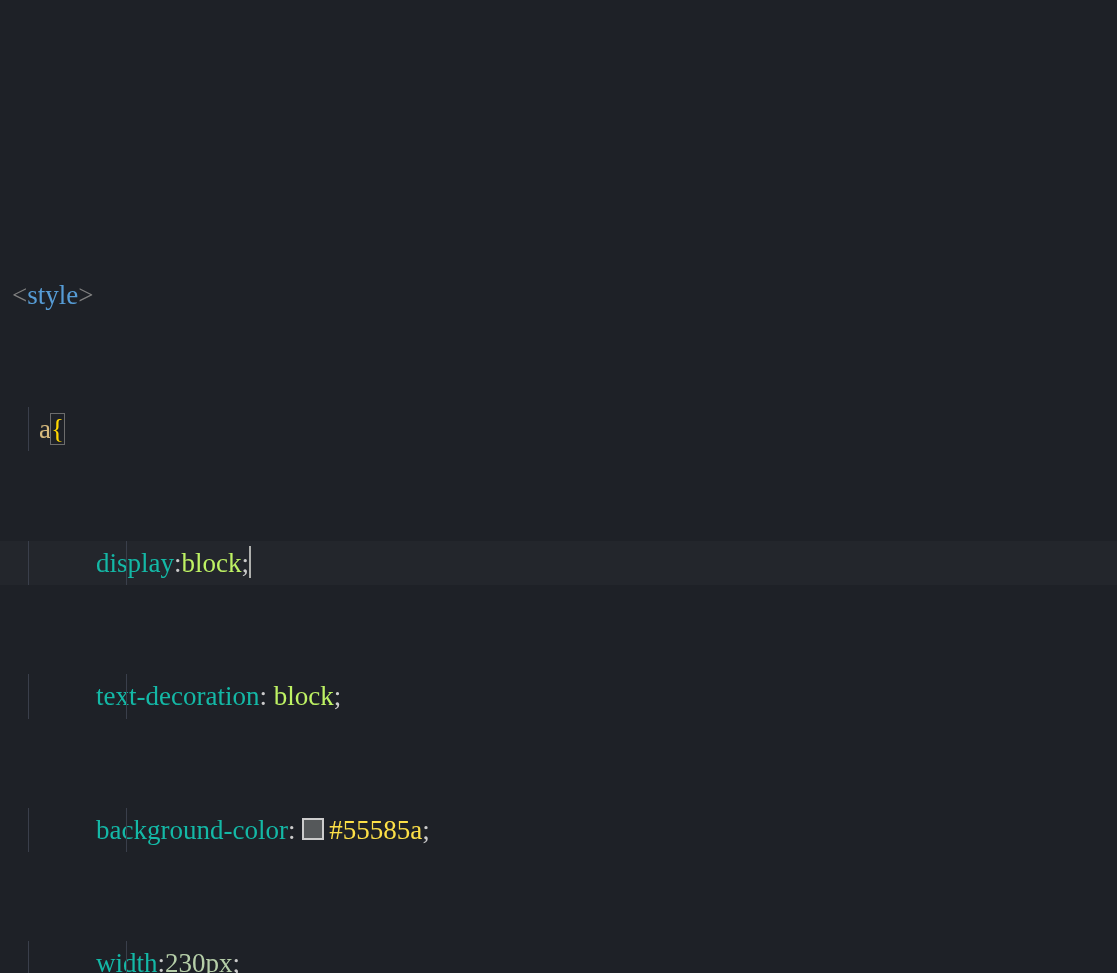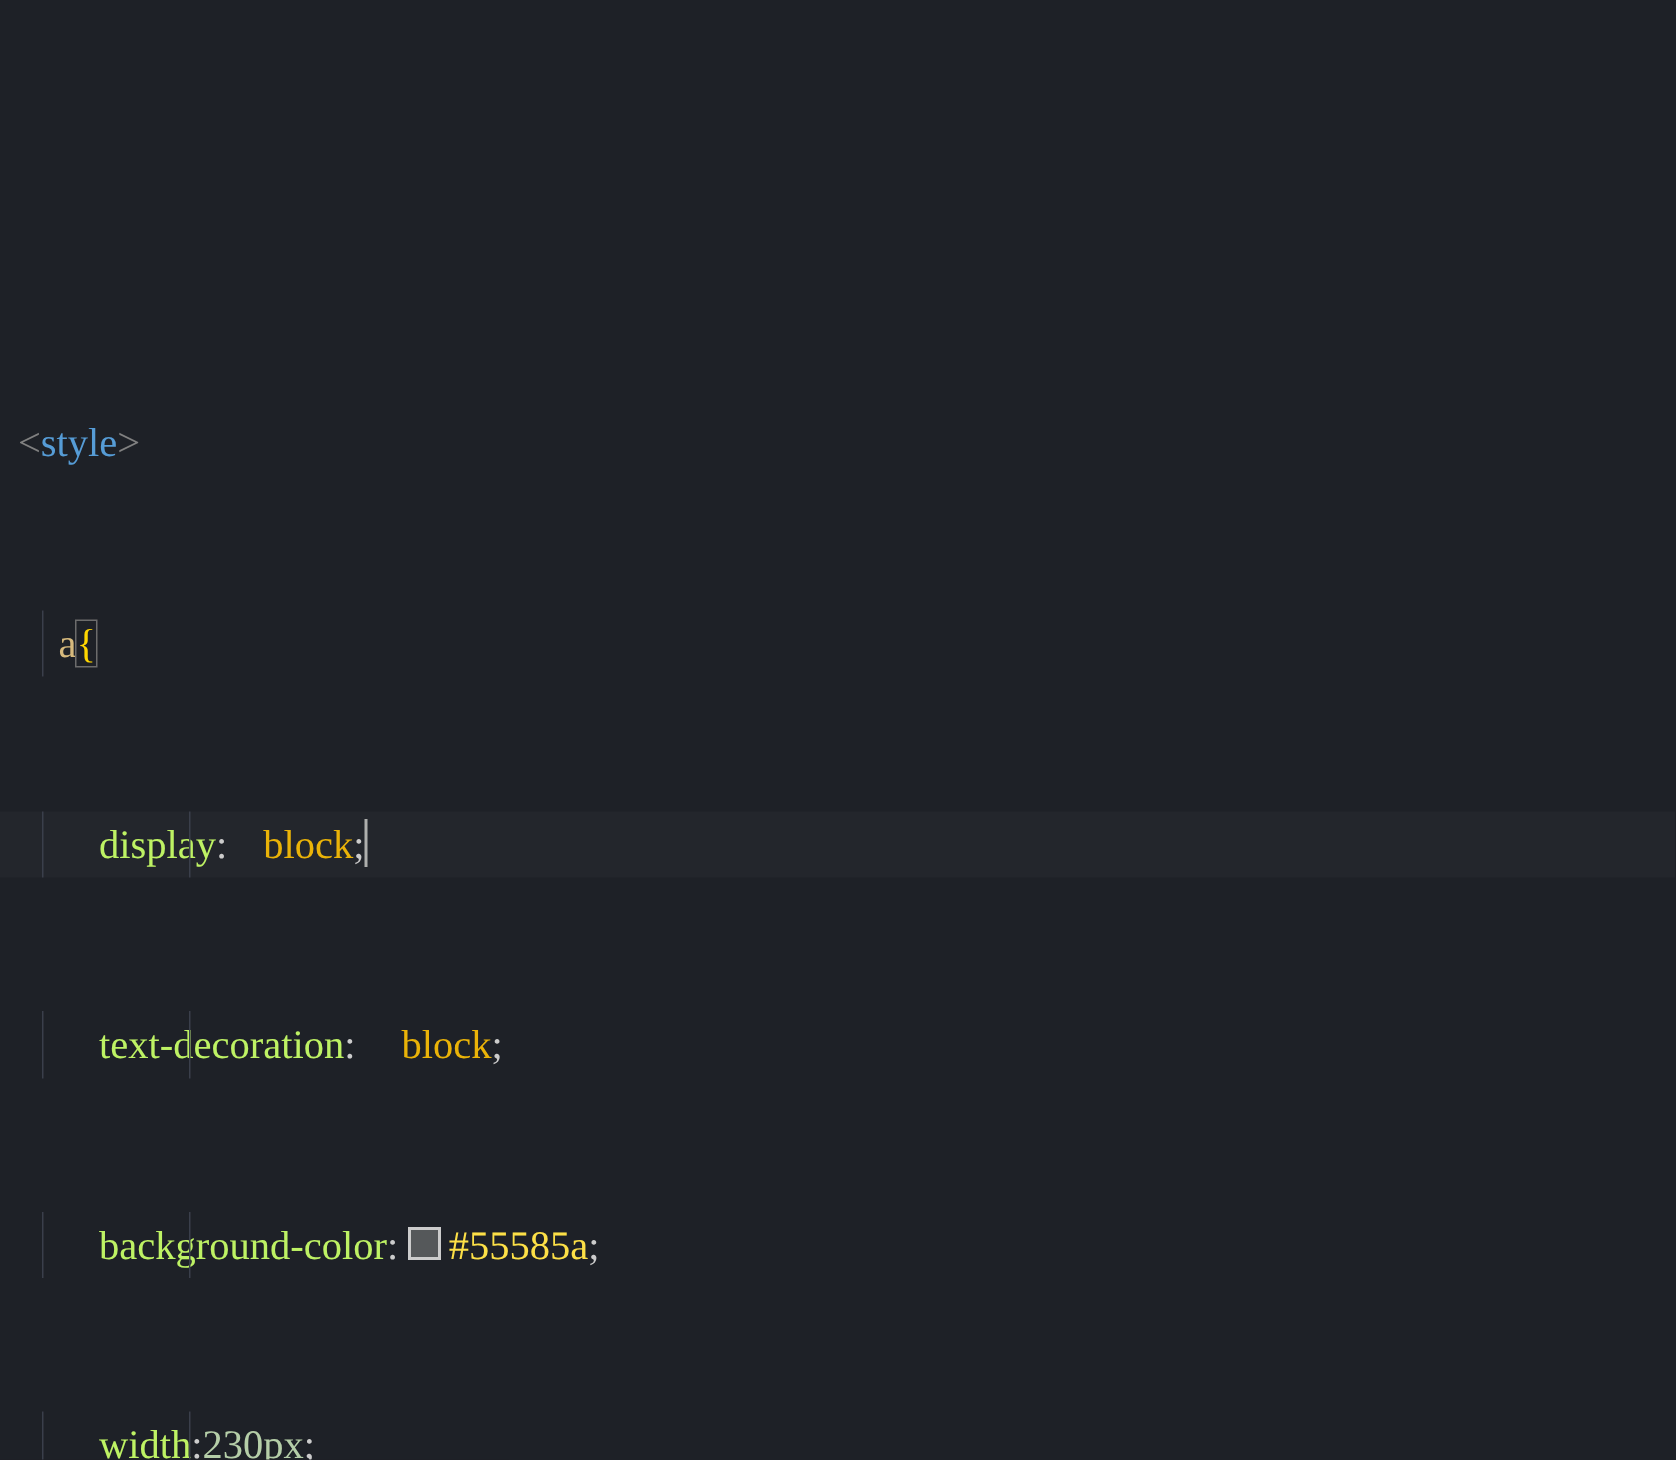--- a/index.html
+++ b/index.html
@@ -44,23 +44,23 @@
     background: #3a3f4b;
   }
   .angle { color: #808080; }
   .tag { color: #569cd6; }
   .selector { color: #d7ba7d; }
   .brace { color: #ffd700; }
   .brace-match {
     border: 1px solid #6c6c6c;
     margin: -1px;
   }
-  .prop { color: #bef264; }
+  .prop { color: #14b8a6; margin-left: 30px; }
   .colon { color: #cccccc; }
-  .val-ident { color: #eab308; margin-left: 24px; }
+  .val-ident { color: #bef264; }
   .val-num { color: #b5cea8; }
   .unit { color: #b5cea8; }
   .semi { color: #cccccc; }
   .hex { color: #fde047; }
   .swatch {
     display: inline-block;
     width: 0.82em;
     height: 0.82em;
     border: 2px solid #cccccc;
     vertical-align: -0.04em;

